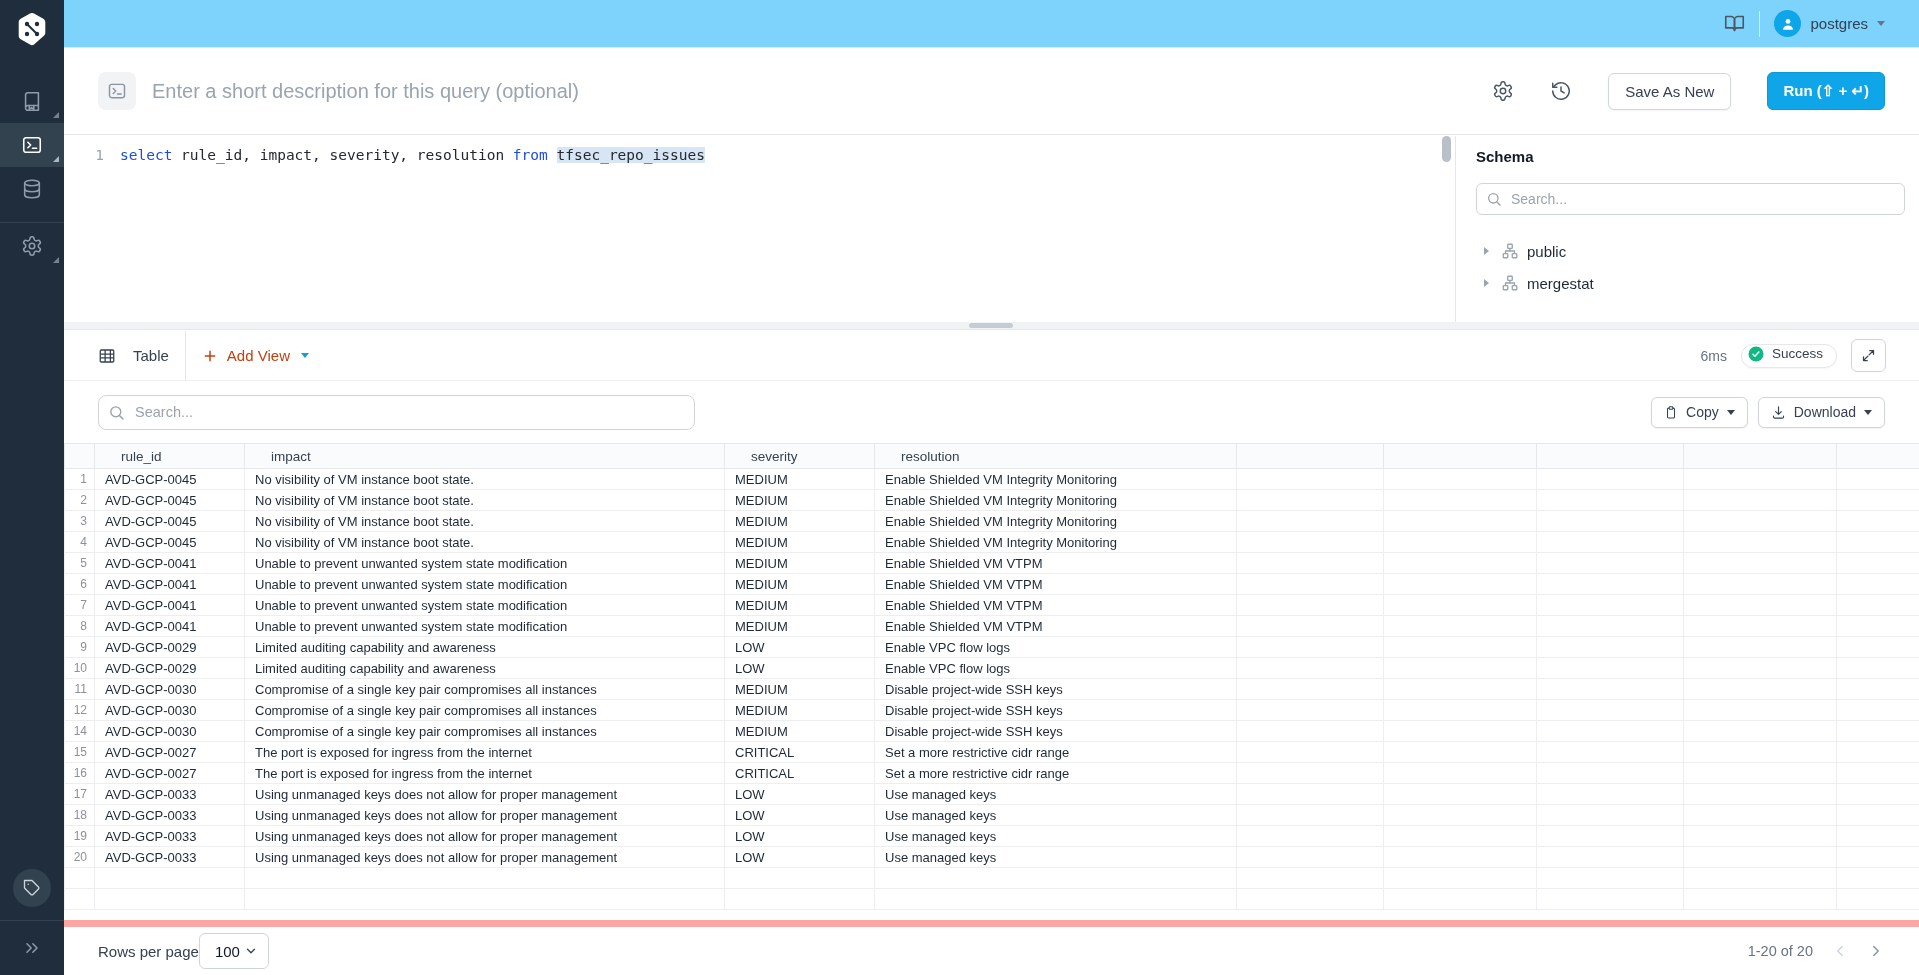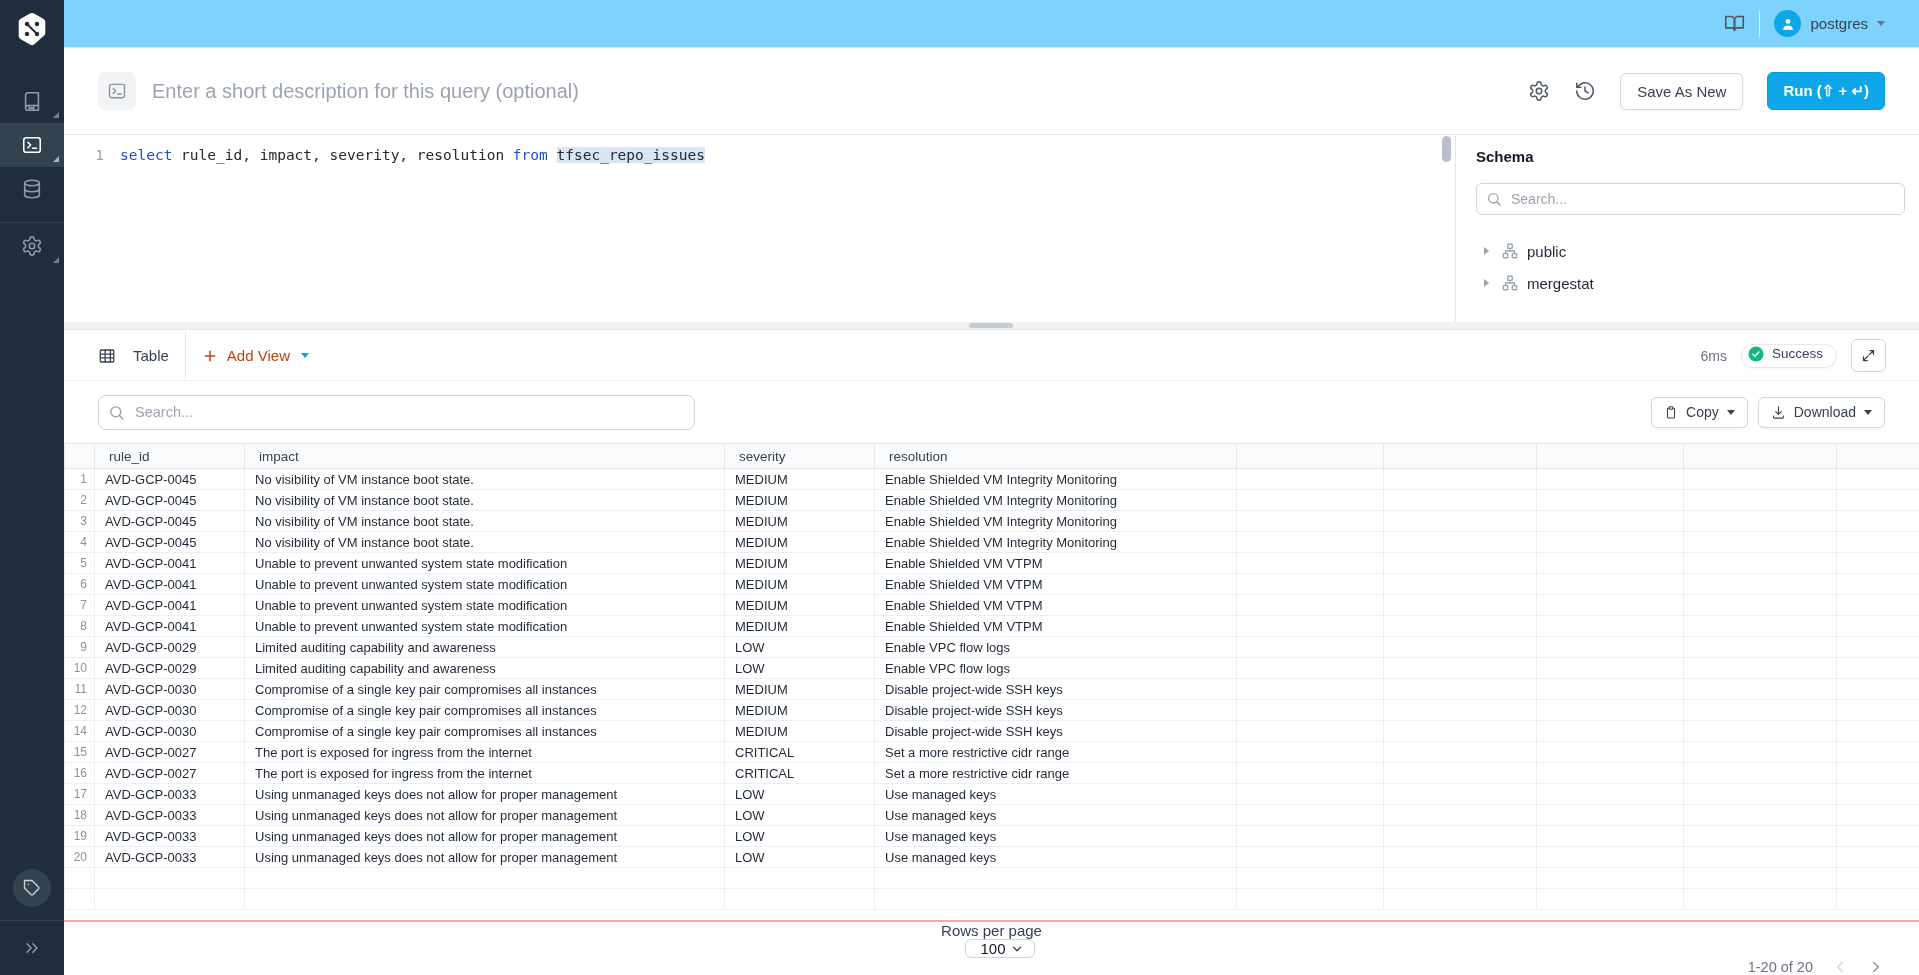--- a/index.html
+++ b/index.html
@@ -23,21 +23,21 @@
   .avatar { width:27px; height:27px; border-radius:50%; background:#0ea5e9; display:flex; align-items:center; justify-content:center; }
   .user-label { font-size:15px; color:#334155; }
   .caret-down { width:0; height:0; border-left:4px solid transparent; border-right:4px solid transparent; border-top:5px solid #64748b; }
 
   
   .query-header { position:absolute; left:64px; top:48px; right:0; height:87px; border-bottom:1px solid #e5e7eb; display:flex; align-items:center; padding:0 34px; gap:16px; background:#fff; }
   .qh-iconbox { width:38px; height:38px; background:#f1f3f5; border-radius:8px; display:flex; align-items:center; justify-content:center; color:#8b95a1; flex:none; }
   .qh-titles { flex:1; min-width:0; cursor:text; }
   .qh-title { font-size:19px; font-weight:bold; color:#9aa3b0; margin-bottom:7px; }
   .qh-desc { font-size:20px; color:#9aa3b0; }
-  .qh-actions { display:flex; align-items:center; gap:24px; }
+  .qh-actions { display:flex; align-items:center; gap:36px; }
   .icon-btn { color:#4b5563; background:none; border:none; cursor:pointer; }
   .btn-secondary { border:1px solid #d3d8de; border-radius:6px; background:#fff; padding:9px 16px; font-size:15px; font-weight:500; color:#374151; box-shadow:0 1px 2px rgba(0,0,0,.05); cursor:pointer; font-family:inherit; }
   .btn-primary { background:#0ea5e9; border:1px solid #0b99d8; color:#fff; border-radius:6px; padding:9px 15px; font-size:15px; font-weight:bold; cursor:pointer; font-family:inherit; }
 
   
   .workbench { position:absolute; left:64px; top:136px; right:0; height:186px; background:#fff; }
   .editor { position:absolute; left:0; top:0; right:464px; height:100%; }
   .code-line { position:absolute; top:8px; left:0; right:14px; height:22px; font-family:"DejaVu Sans Mono",monospace; font-size:14.5px; line-height:22px; display:flex; cursor:text; }
   .gutter { width:56px; text-align:right; padding-right:16px; color:#9aa3af; flex:none; }
   .code { color:#24292f; white-space:pre; }
@@ -73,27 +73,27 @@
 
   .results-controls { position:absolute; top:50px; left:0; right:0; height:62px; display:flex; align-items:center; padding:0 34px; }
   .table-search { position:relative; }
   .table-search input { width:597px; height:35px; border:1px solid #d1d5db; border-radius:8px; padding:0 12px 0 36px; font-size:14.5px; outline:none; font-family:inherit; }
   .controls-right { margin-left:auto; display:flex; gap:10px; }
   .small-btn { display:flex; align-items:center; gap:8px; border:1px solid #d1d5db; border-radius:6px; background:#fff; height:31px; padding:0 12px; font-size:14px; font-weight:500; color:#374151; box-shadow:0 1px 2px rgba(0,0,0,.05); cursor:pointer; font-family:inherit; }
   .small-btn .caret-down { border-top-color:#374151; }
 
   .grid-wrap { position:absolute; top:112px; left:0; right:0; bottom:55px; overflow:hidden; }
   table.grid { border-collapse:collapse; table-layout:fixed; width:1855px; }
-  .grid th { height:25px; background:#fafbfc; border:1px solid #e5e7eb; font-size:13.5px; font-weight:normal; color:#374151; text-align:left; padding:0 14px; white-space:nowrap; overflow:hidden; }
+  .grid th { height:25px; background:#fafbfc; border:1px solid #e5e7eb; font-size:13.5px; font-weight:normal; color:#374151; text-align:left; padding:0 26px; white-space:nowrap; overflow:hidden; }
   .grid td { height:21px; border:1px solid #eceef1; font-size:13px; color:#1f2937; padding:0 10px; white-space:nowrap; overflow:hidden; background:#fff; }
   .grid td.c-num { text-align:right; color:#8b929c; font-size:12px; padding:0 7px 0 2px; }
 
-  .results-footer { position:absolute; left:0; right:0; bottom:0; height:55px; border-top:2px solid #fca5a5; display:flex; align-items:center; padding:0 34px; background:#fff;flex-direction:column; }
+  .results-footer { position:absolute; left:0; right:0; bottom:0; height:55px; border-top:7px solid #fca5a5; display:flex; align-items:center; padding:0 34px; background:#fff; }
   .rpp-label { font-size:15px; font-weight:500; color:#374151; }
-  .rpp-select { margin-left:16px; width:70px; height:36px; border:1px solid #d1d5db; border-radius:6px; display:flex; align-items:center; justify-content:space-between; padding:0 10px 0 15px; font-size:15px; color:#111827; background:#fff; cursor:pointer; }
+  .rpp-select { width:70px; height:36px; border:1px solid #d1d5db; border-radius:6px; display:flex; align-items:center; justify-content:space-between; padding:0 10px 0 15px; font-size:15px; color:#111827; background:#fff; cursor:pointer; }
   .footer-right { margin-left:auto; display:flex; align-items:center; gap:18px; }
   .range { font-size:14.5px; color:#6b7280; }
   .pg-prev { color:#cbd5e1; cursor:default; }
   .pg-next { color:#8b95a3; cursor:pointer; }
 </style>
 </head>
 <body>
 
 <aside class="sidebar">
   <div class="logo">

